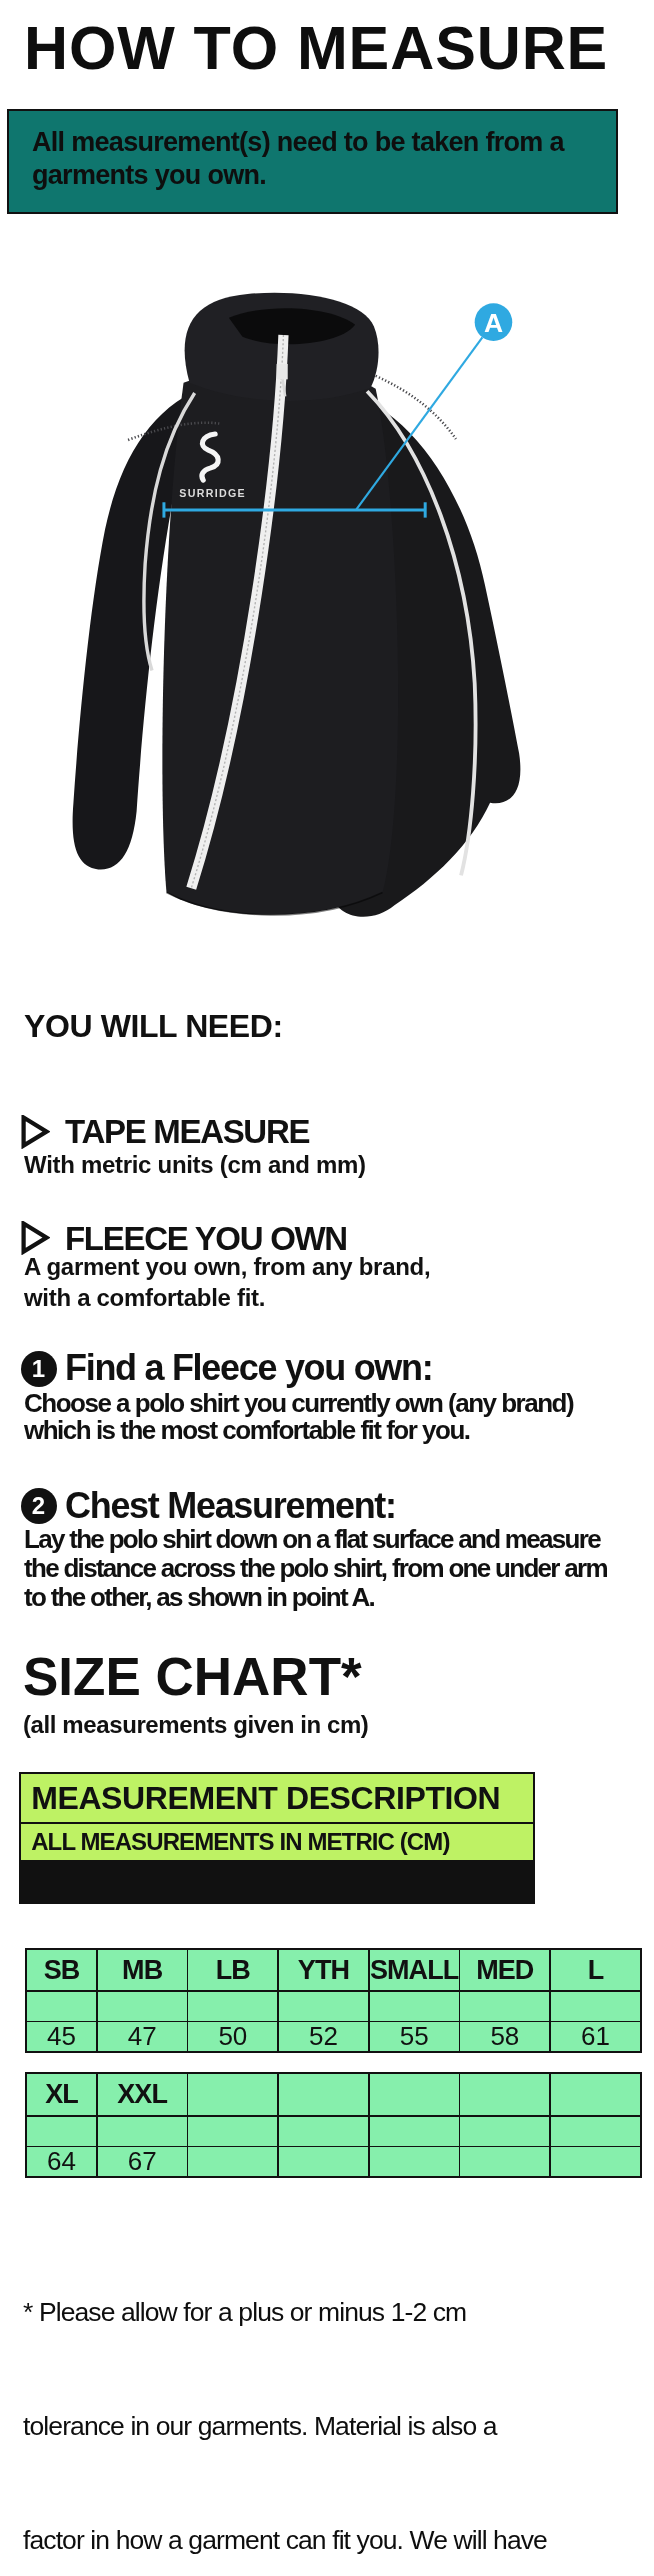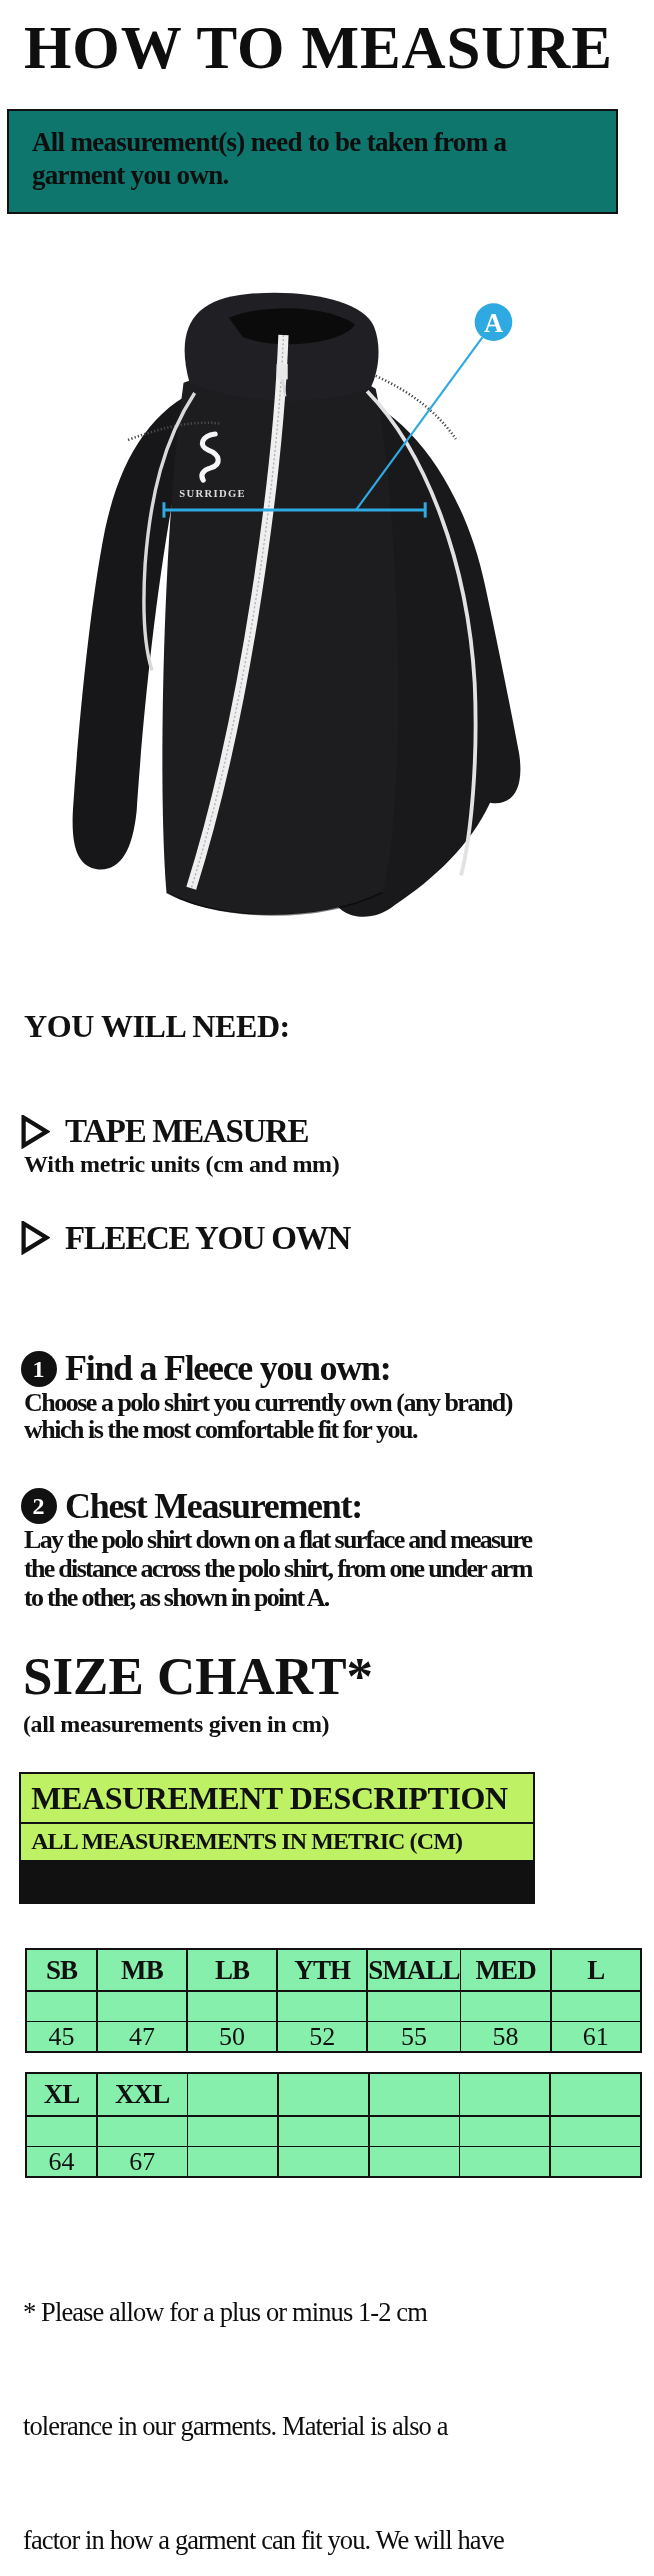--- a/index.html
+++ b/index.html
@@ -1,17 +1,17 @@
 <!DOCTYPE html>
 <html style="font-size:13.7px"><head>
 <meta charset="utf-8">
 <style>
   html,body{margin:0;padding:0;background:#fff;}
   #page{position:relative;width:654px;height:2576px;background:#fff;overflow:hidden;
-        font-family:Liberation Serif, serif;color:#111;}
+        font-family:Liberation Sans, sans-serif;color:#111;}
   .abs{position:absolute;}
   
   .h1{left:24px;top:13px;font-size:61px;font-weight:bold;letter-spacing:0.9px;white-space:nowrap;color:#0e0e0e;}
   .notice-box{left:7px;top:109px;width:607px;height:101px;border:2.6px solid #111;background:#0f766e;}
   .notice-text{position:absolute;left:23px;top:14.5px;font-size:27px;font-weight:bold;letter-spacing:-0.7px;line-height:33px;color:#0e0e0e;}
   .yw-heading{left:24px;top:1008px;font-size:32px;font-weight:bold;letter-spacing:-0.4px;white-space:nowrap;}
   .sc-heading{left:23px;top:1646px;font-size:53px;font-weight:bold;letter-spacing:0;white-space:nowrap;}
   .sc-sub{left:23px;top:1711px;font-size:24px;font-weight:bold;letter-spacing:-0.4px;white-space:nowrap;}
   
   .tri{width:29px;height:34px;}
@@ -44,21 +44,21 @@
 </head>
 <body>
 
 <div id="page">
 
   <div class="abs h1">HOW TO MEASURE</div>
 
   <div class="abs notice-box">
     <div class="notice-text">
       <div>All measurement(s) need to be taken from a</div>
-      <div>garment you own.</div>
+      <div>garments you own.</div>
     </div>
   </div>
 
   <svg class="abs" style="left:0;top:282px;" width="654" height="683" viewBox="0 0 766 800">
 
     <path fill="#19191b" d="M402,128 C480,148 545,245 568,355 C588,448 602,520 608,552 C615,598 597,614 574,610
          C552,658 508,700 462,730 C436,752 396,746 390,720 C384,696 392,658 408,616
          C428,560 428,420 414,300 C410,240 406,180 402,128 Z"></path>
 
     <path fill="#17171a" d="M235,125 C175,150 140,210 123,290 C105,380 92,520 86,610 C82,660 90,685 115,688
@@ -100,20 +100,24 @@
   <svg class="abs tri" style="left:21.4px;top:1115px;" viewBox="0 0 34 40">
     <polygon points="3,3 30,19.5 3,36" fill="#fff" stroke="#111" stroke-width="5"></polygon>
   </svg>
   <div class="abs item-title" style="left:65px;top:1113px;">TAPE MEASURE</div>
   <div class="abs item-desc" style="left:24px;top:1149px;">With metric units (cm and mm)</div>
 
   <svg class="abs tri" style="left:21.4px;top:1221px;" viewBox="0 0 34 40">
     <polygon points="3,3 30,19.5 3,36" fill="#fff" stroke="#111" stroke-width="5"></polygon>
   </svg>
   <div class="abs item-title" style="left:65px;top:1220px;">FLEECE YOU OWN</div>
+  <div class="abs item-desc" style="left:24px;top:1251px;">
+    <div>A garment you own, from any brand,</div>
+    <div>with a comfortable fit.</div>
+  </div>
 
   <div class="abs step-num" style="left:20.5px;top:1351px;">1</div>
   <div class="abs step-title" style="left:65px;top:1347px;">Find a Fleece you own:</div>
   <div class="abs step-body lh31" style="left:24px;top:1390px;">
     <div>Choose a polo shirt you currently own (any brand)</div>
     <div>which is the most comfortable fit for you.</div>
   </div>
 
   <div class="abs step-num" style="left:20.5px;top:1488px;">2</div>
   <div class="abs step-title" style="left:65px;top:1485px;">Chest Measurement:</div>

